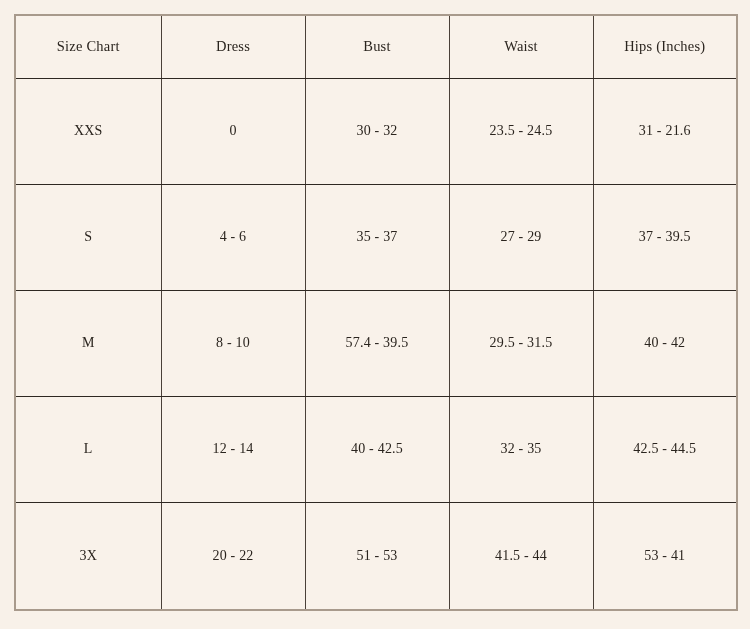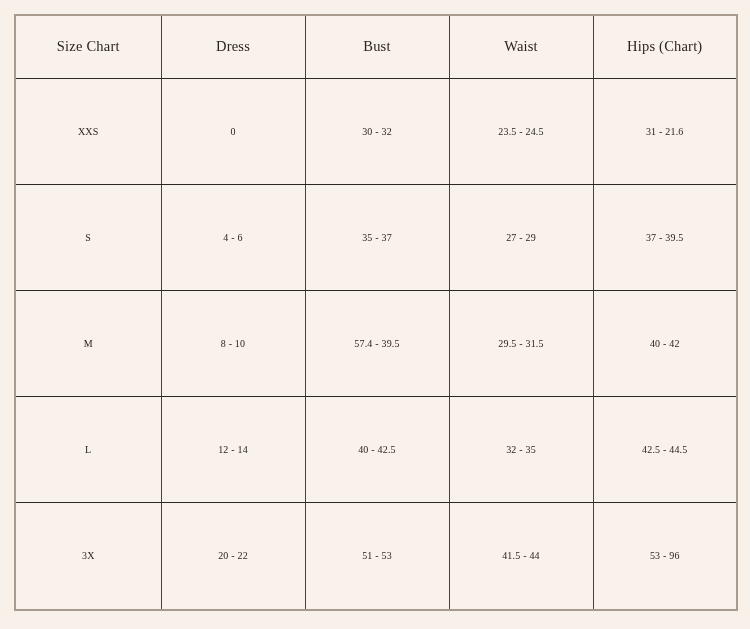--- a/index.html
+++ b/index.html
@@ -62,21 +62,21 @@
   }
 
   thead th {
     height: 62px;
     font-size: 14.5px;
     letter-spacing: 0.2px;
   }
 
   tbody td {
     height: 59.4px;
-    font-size: 10px;
+    font-size: 14px;
     letter-spacing: 0.2px;
   }
 
   .cell-text {
     display: block;
     line-height: 1.2;
   }
 </style>
 </head>
 <body>
@@ -100,21 +100,21 @@
         <th>
           <span class="cell-text">Dress</span>
         </th>
         <th>
           <span class="cell-text">Bust</span>
         </th>
         <th>
           <span class="cell-text">Waist</span>
         </th>
         <th>
-          <span class="cell-text">Hips (Chart)</span>
+          <span class="cell-text">Hips (Inches)</span>
         </th>
       </tr>
     </thead>
 
     <tbody>
       <tr>
         <td>
             <span class="cell-text">XXS</span>
           </td>
         <td>
@@ -188,19 +188,19 @@
         <td>
             <span class="cell-text">20 - 22</span>
           </td>
         <td>
             <span class="cell-text">51 - 53</span>
           </td>
         <td>
             <span class="cell-text">41.5 - 44</span>
           </td>
         <td>
-            <span class="cell-text">53 - 96</span>
+            <span class="cell-text">53 - 41</span>
           </td>
       </tr>
     </tbody>
   </table>
 
 </div>
 
 </body></html>

